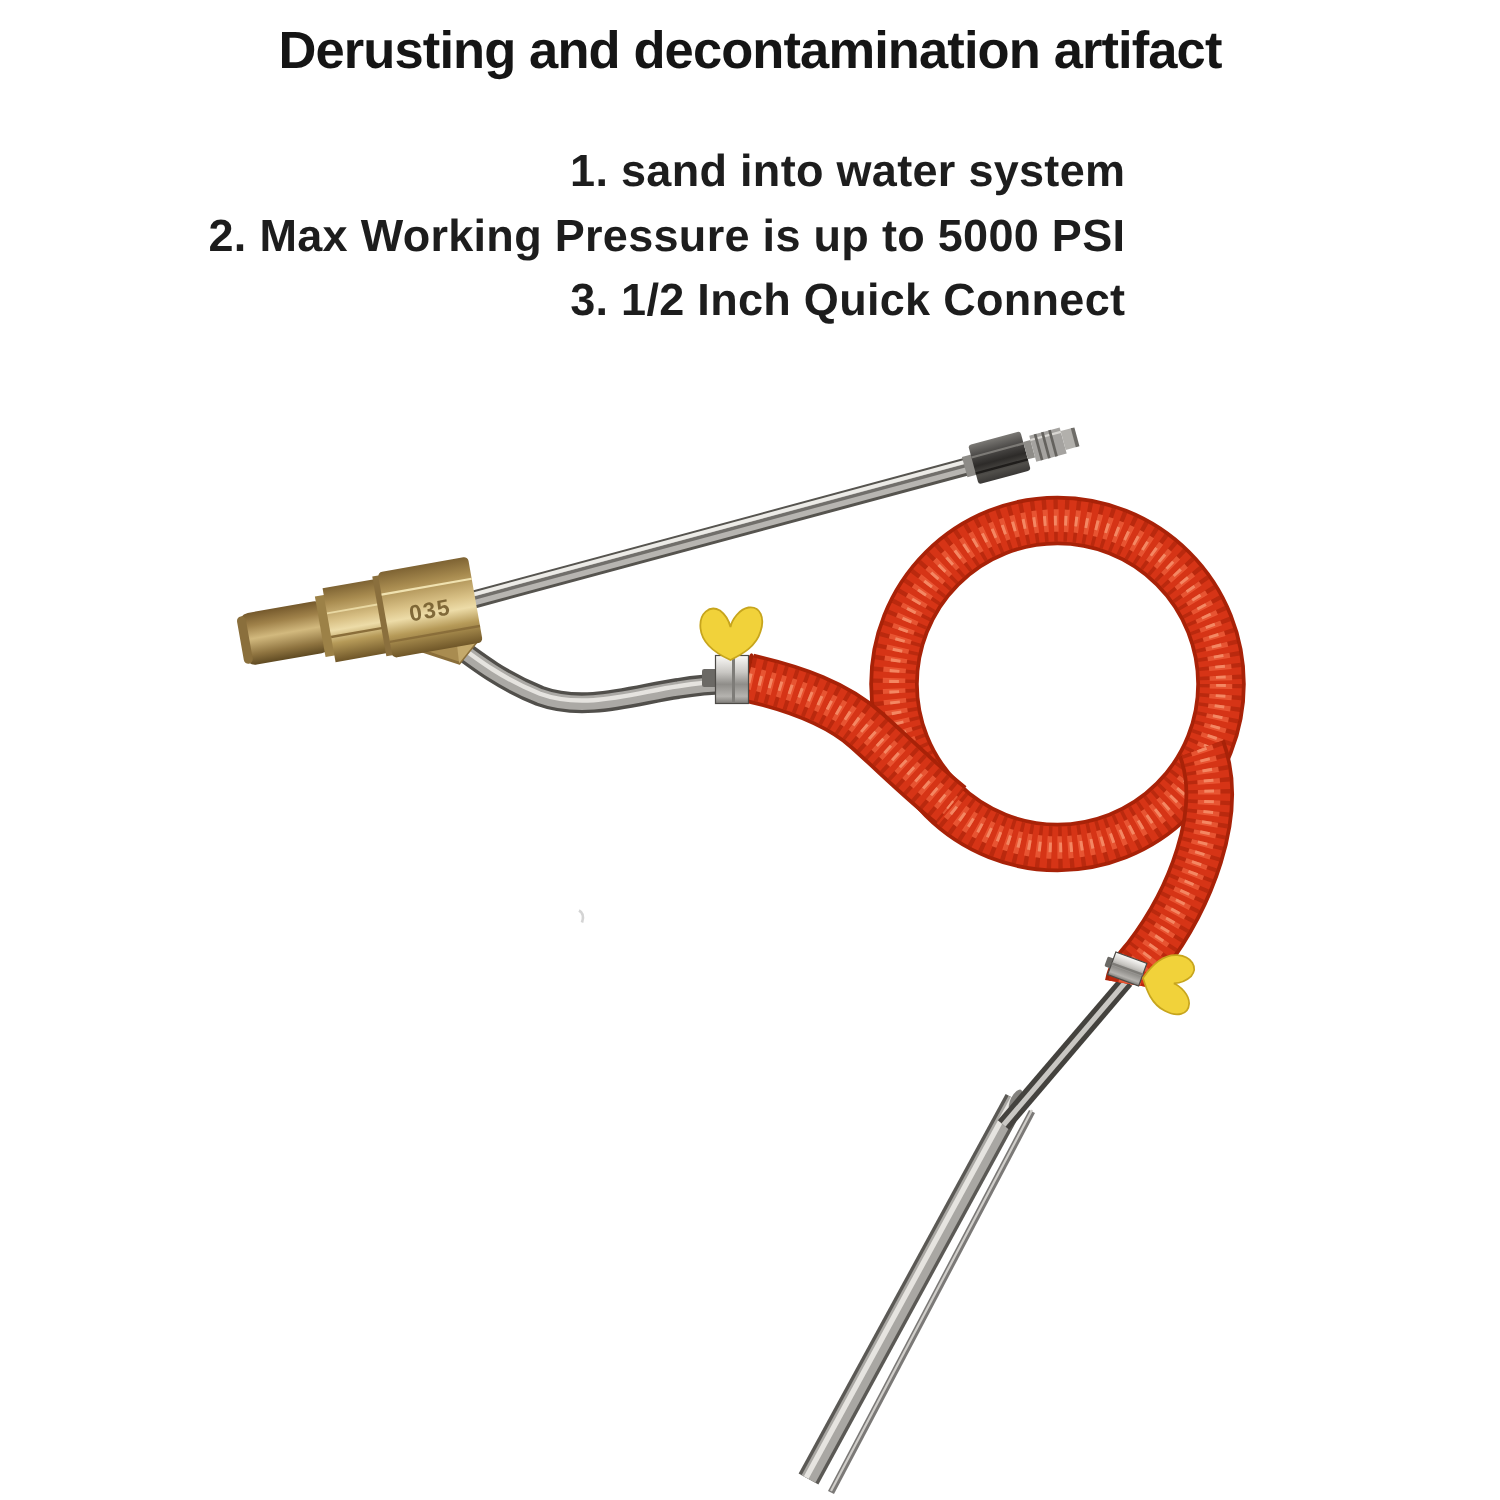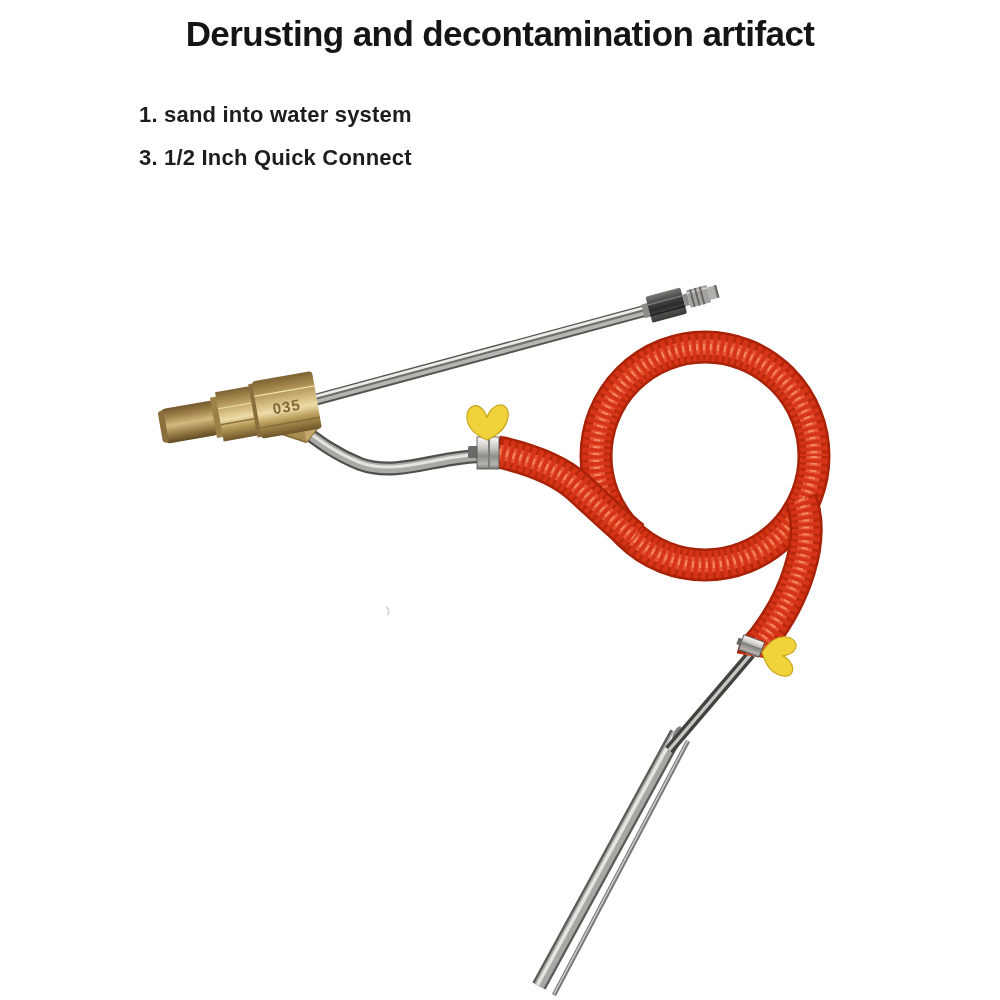--- a/index.html
+++ b/index.html
@@ -1,27 +1,28 @@
 <!DOCTYPE html>
 <html style="--hose_red: #d63416; --hose_dark: #9e1d05; --hose_light: #f58d68; --brass_mid: #d9c186; --clamp_yellow: #f1d23a; --steel_light: #b7b5b1;"><head>
 <meta charset="utf-8">
 <style>
   html,body{margin:0;padding:0;background:#ffffff;}
   .stage{
     position:relative;width:1000px;height:1000px;background:#fff;overflow:hidden;
     font-family:"Liberation Sans","DejaVu Sans",sans-serif;
+    text-align:right;
   }
   .title{
     position:absolute;top:14px;left:50%;transform:translateX(-50%);
     margin:0;font-size:35px;font-weight:700;letter-spacing:-0.6px;
     color:#151515;white-space:nowrap;
   }
   .features{
     position:absolute;top:93px;left:139px;margin:0;padding:0;list-style:none;
-    font-size:22px;font-weight:700;line-height:43px;letter-spacing:0.2px;color:#1d1d1d;
+    font-size:30px;font-weight:700;line-height:43px;letter-spacing:0.2px;color:#1d1d1d;
   }
   .photo{position:absolute;left:0;top:0;width:1000px;height:1000px;}
 
   
   .tA{stroke:#56544f;stroke-width:12;fill:none}
   .tB{stroke:#b7b5b1;stroke-width:8;fill:none}
   .tC{stroke:#ecebe7;stroke-width:2.6;fill:none}
   .tD{stroke:#716f6b;stroke-width:2.2;fill:none}
   .uA{stroke:#514f4b;stroke-width:14;fill:none}
   .uB{stroke:#aba9a5;stroke-width:9.5;fill:none}
@@ -44,20 +45,21 @@
 </style>
 </head>
 <body>
 
 <div class="stage">
 
   <h1 class="title">Derusting and decontamination artifact</h1>
 
   <ul class="features">
     <li>1. sand into water system</li>
+    <li>2. Max Working Pressure is up to 5000 PSI</li>
     <li>3. 1/2 Inch Quick Connect</li>
   </ul>
 
   <svg class="photo" viewBox="0 0 1000 1000" xmlns="http://www.w3.org/2000/svg">
     <defs>
       <linearGradient id="gBrass" x1="0" y1="0" x2="0" y2="1">
         <stop offset="0" stop-color="#7e6333"></stop>
           <stop offset=".2" stop-color="#a98c50"></stop>
         <stop offset=".45" stop-color="#d9c186"></stop>
           <stop offset=".58" stop-color="#eddca8"></stop>

